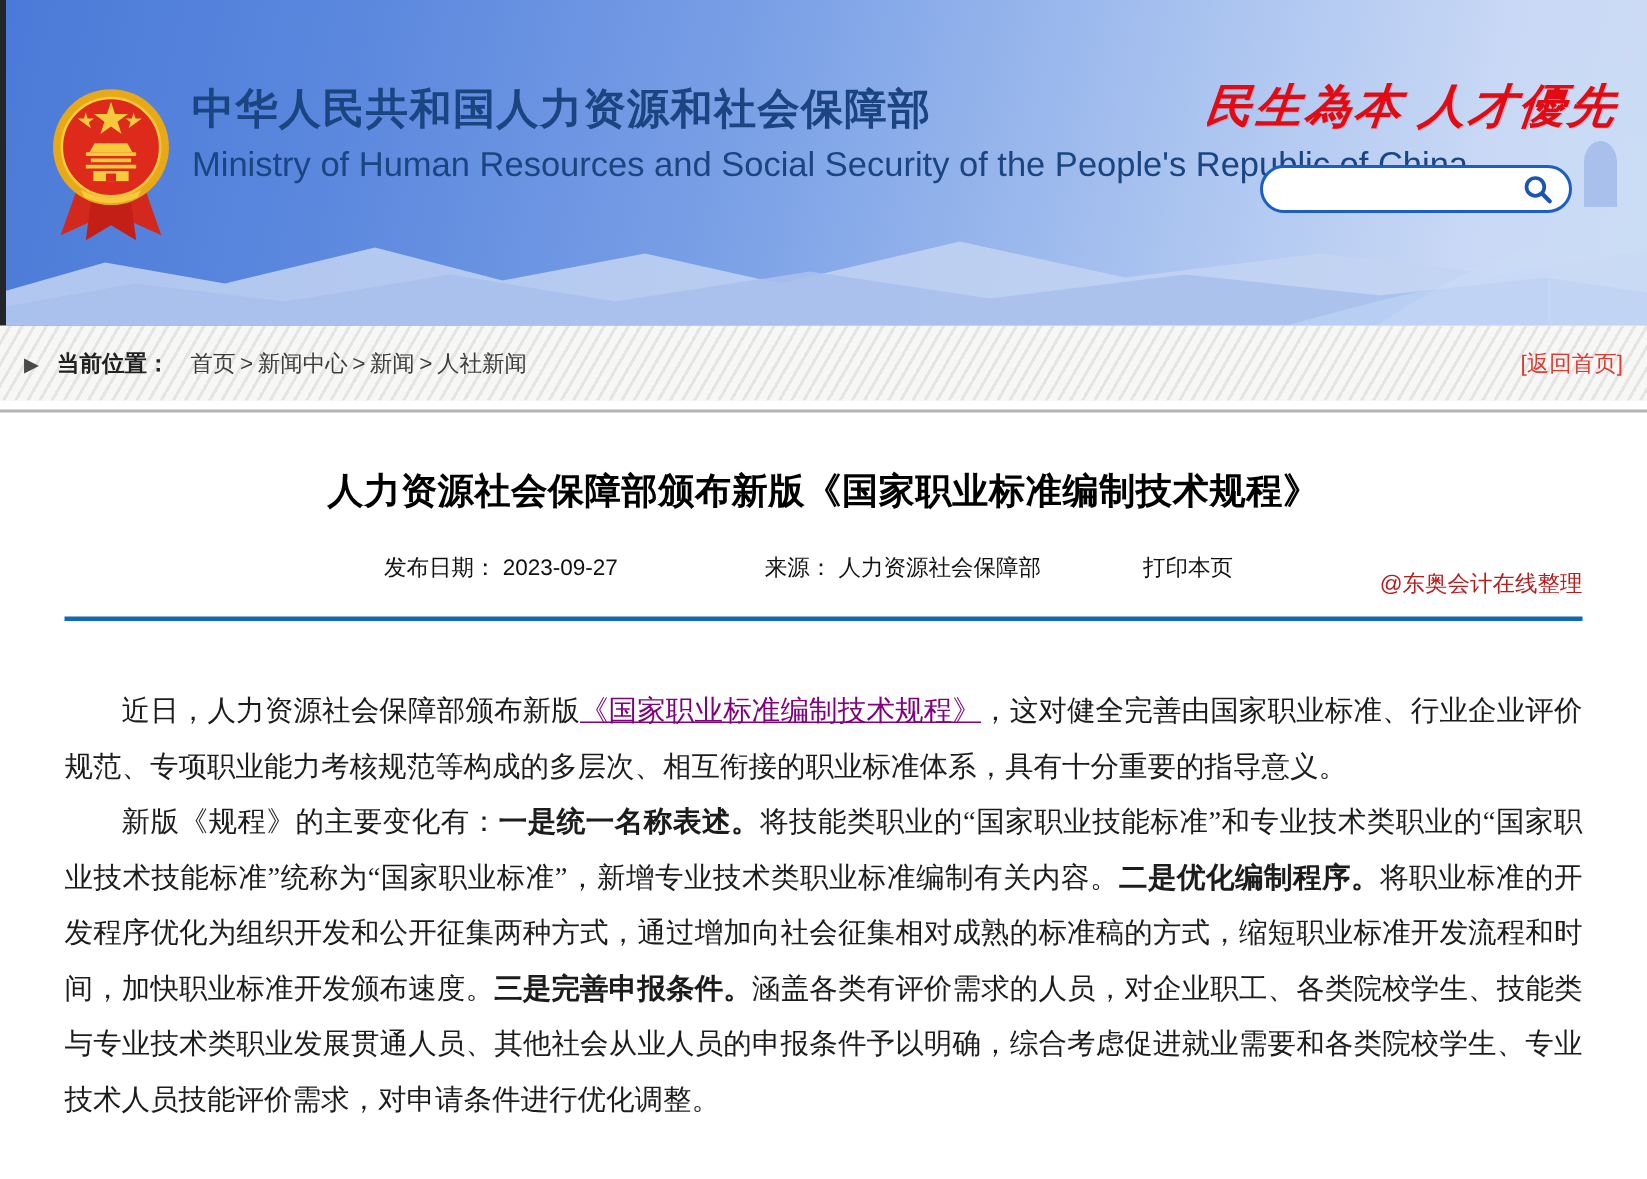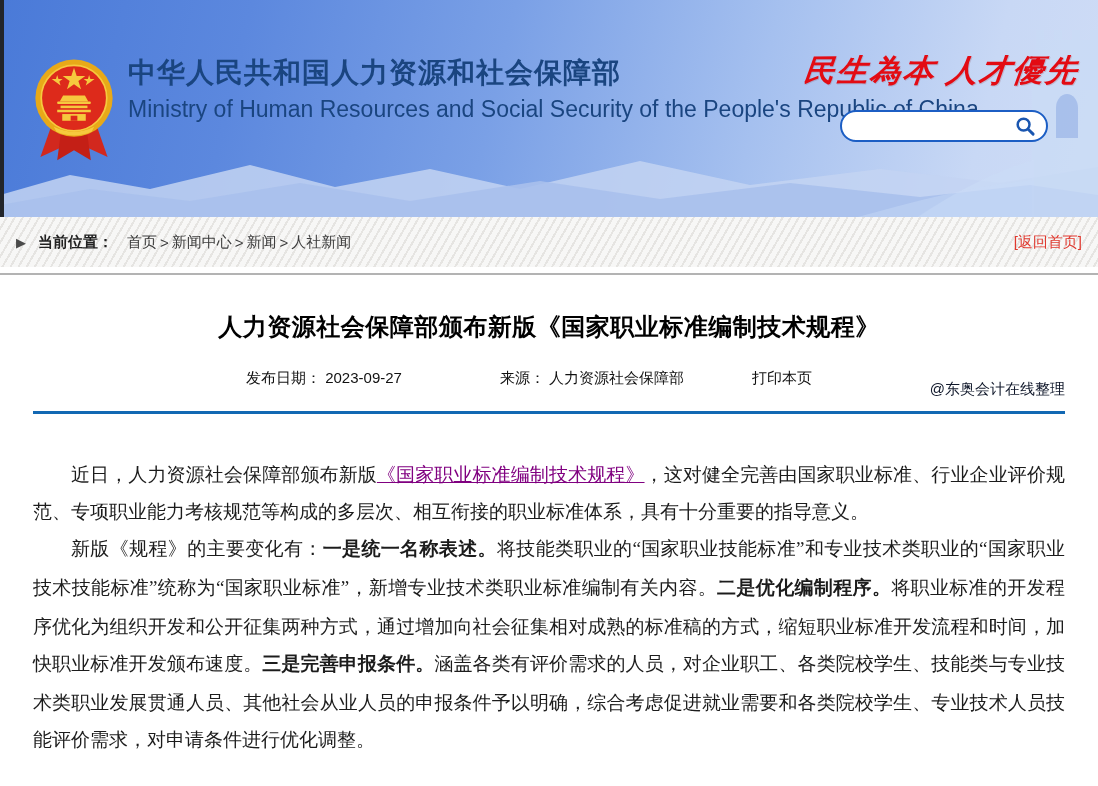--- a/index.html
+++ b/index.html
@@ -42,38 +42,38 @@
     font-size:15px; color:#3c3c3c;
   }
   .crumb-arrow { color:#4a4a4a; font-size:13px; margin-right:12px; line-height:1; }
   .crumb-label { font-weight:700; color:#222; margin-right:14px; }
   .crumb-link { color:#3c3c3c; text-decoration:none; cursor:pointer; }
   .crumb-sep { margin:0 3px; color:#3c3c3c; }
   .return-home { margin-left:auto; color:#e0392f; text-decoration:none; cursor:pointer; }
   .bar-divider { height:2px; background:#b3b3b3; margin-top:6px; }
 
   
-  .article { padding:0 33px; position:relative; }
+  .article { padding:0 43px; position:relative; }
   .article-title {
     margin-top:36px; text-align:center; font-size:24px; font-weight:700; color:#000;
     letter-spacing:.5px;
   }
   .meta-row { position:relative; margin-top:26px; height:26px; font-size:15px; color:#111; }
   .meta-inner { display:flex; padding-left:213px; }
   .meta-source { margin-left:98px; }
   .meta-print { margin-left:68px; color:#111; text-decoration:none; cursor:pointer; }
-  .watermark { position:absolute; right:0; top:11px; color:#0f172a; font-size:15px; }
+  .watermark { position:absolute; right:0; top:11px; color:#b91c1c; font-size:15px; }
   .blue-rule { height:3px; background:#1268b3; margin-top:16px; }
   .body-text {
     margin-top:42px; font-size:19px; line-height:37px; color:#1c1c1c;
     text-align:justify; font-family:"Liberation Serif","DejaVu Serif",serif;
   }
   .body-text p { text-indent:2em; margin:0; }
   .seg-normal {}
-  .seg-bold { font-weight:700; font-family:Liberation Mono, monospace; }
+  .seg-bold { font-weight:700; font-family:Liberation Serif, serif; }
   .seg-link { color:#800080; text-decoration:underline; cursor:pointer; }
 </style>
 </head>
 <body>
 
 <div class="page">
 
   <div class="banner">
     <div class="banner-left-edge"></div>
 

